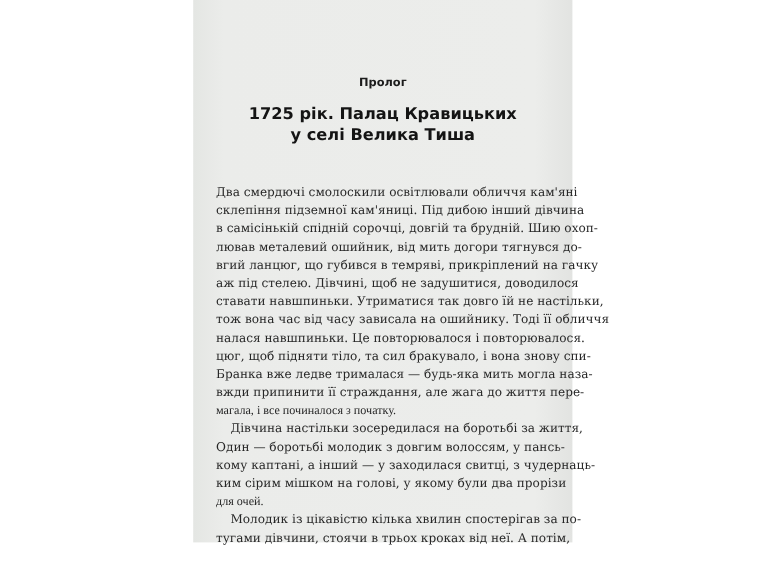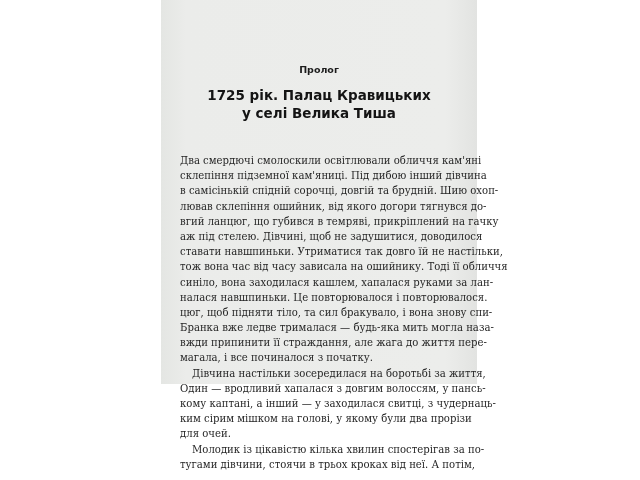--- a/index.html
+++ b/index.html
@@ -8,21 +8,21 @@
       width: 640px;
       height: 480px;
       background: #ffffff;
       overflow: hidden;
     }
     .page {
       position: absolute;
       left: 161px;
       top: 0;
       width: 316px;
-      height: 384px;
+      height: 452px;
       background: linear-gradient(to right, #e4e6e3 0%, #ebecea 8%, #ecedeb 90%, #e2e3e1 100%);
       box-sizing: border-box;
     }
     .section-label {
       position: absolute;
       top: 64px;
       left: 0;
       width: 316px;
       text-align: center;
       font-family: "DejaVu Sans", sans-serif;
@@ -55,54 +55,54 @@
     }
     .line {
       display: block;
       white-space: nowrap;
       text-align: justify;
       text-align-last: justify;
       height: 15.2px;
     }
     .line.last {
       text-align-last: left;
+      font-family: Liberation Serif, serif;
     }
     .line.indent {
       padding-left: 12px;
     }
   </style>
 </head>
 <body>
 
 <div class="page">
   <div class="section-label">Пролог</div>
   <div class="chapter-title">
     <span>1725 рік. Палац Кравицьких</span>
     <span>у селі Велика Тиша</span>
   </div>
 
   <div class="body-text">
 
     <span class="line">Два смердючі смолоскили освітлювали обличчя кам'яні</span>
     <span class="line">склепіння підземної кам'яниці. Під дибою інший дівчина</span>
     <span class="line">в самісінькій спідній сорочці, довгій та брудній. Шию охоп-</span>
-    <span class="line">лював склепіння ошийник, від якого догори тягнувся до-</span>
+    <span class="line">лював металевий ошийник, від мить догори тягнувся до-</span>
     <span class="line">вгий ланцюг, що губився в темряві, прикріплений на гачку</span>
     <span class="line">аж під стелею. Дівчині, щоб не задушитися, доводилося</span>
     <span class="line">ставати навшпиньки. Утриматися так довго їй не настільки,</span>
     <span class="line">тож вона час від часу зависала на ошийнику. Тоді її обличчя</span>
-    <span class="line">синіло, вона заходилася кашлем, хапалася руками за лан-</span>
     <span class="line">налася навшпиньки. Це повторювалося і повторювалося.</span>
     <span class="line">цюг, щоб підняти тіло, та сил бракувало, і вона знову спи-</span>
     <span class="line">Бранка вже ледве трималася — будь-яка мить могла наза-</span>
     <span class="line">вжди припинити її страждання, але жага до життя пере-</span>
     <span class="line last">магала, і все починалося з початку.</span>
 
     <span class="line indent">Дівчина настільки зосередилася на боротьбі за життя,</span>
-    <span class="line">Один — вродливий хапалася з довгим волоссям, у пансь-</span>
+    <span class="line">Один — боротьбі молодик з довгим волоссям, у пансь-</span>
     <span class="line">кому каптані, а інший — у заходилася свитці, з чудернаць-</span>
     <span class="line">ким сірим мішком на голові, у якому були два прорізи</span>
     <span class="line last">для очей.</span>
 
     <span class="line indent">Молодик із цікавістю кілька хвилин спостерігав за по-</span>
     <span class="line">тугами дівчини, стоячи в трьох кроках від неї. А потім,</span>
 
   </div>
 </div>
 

